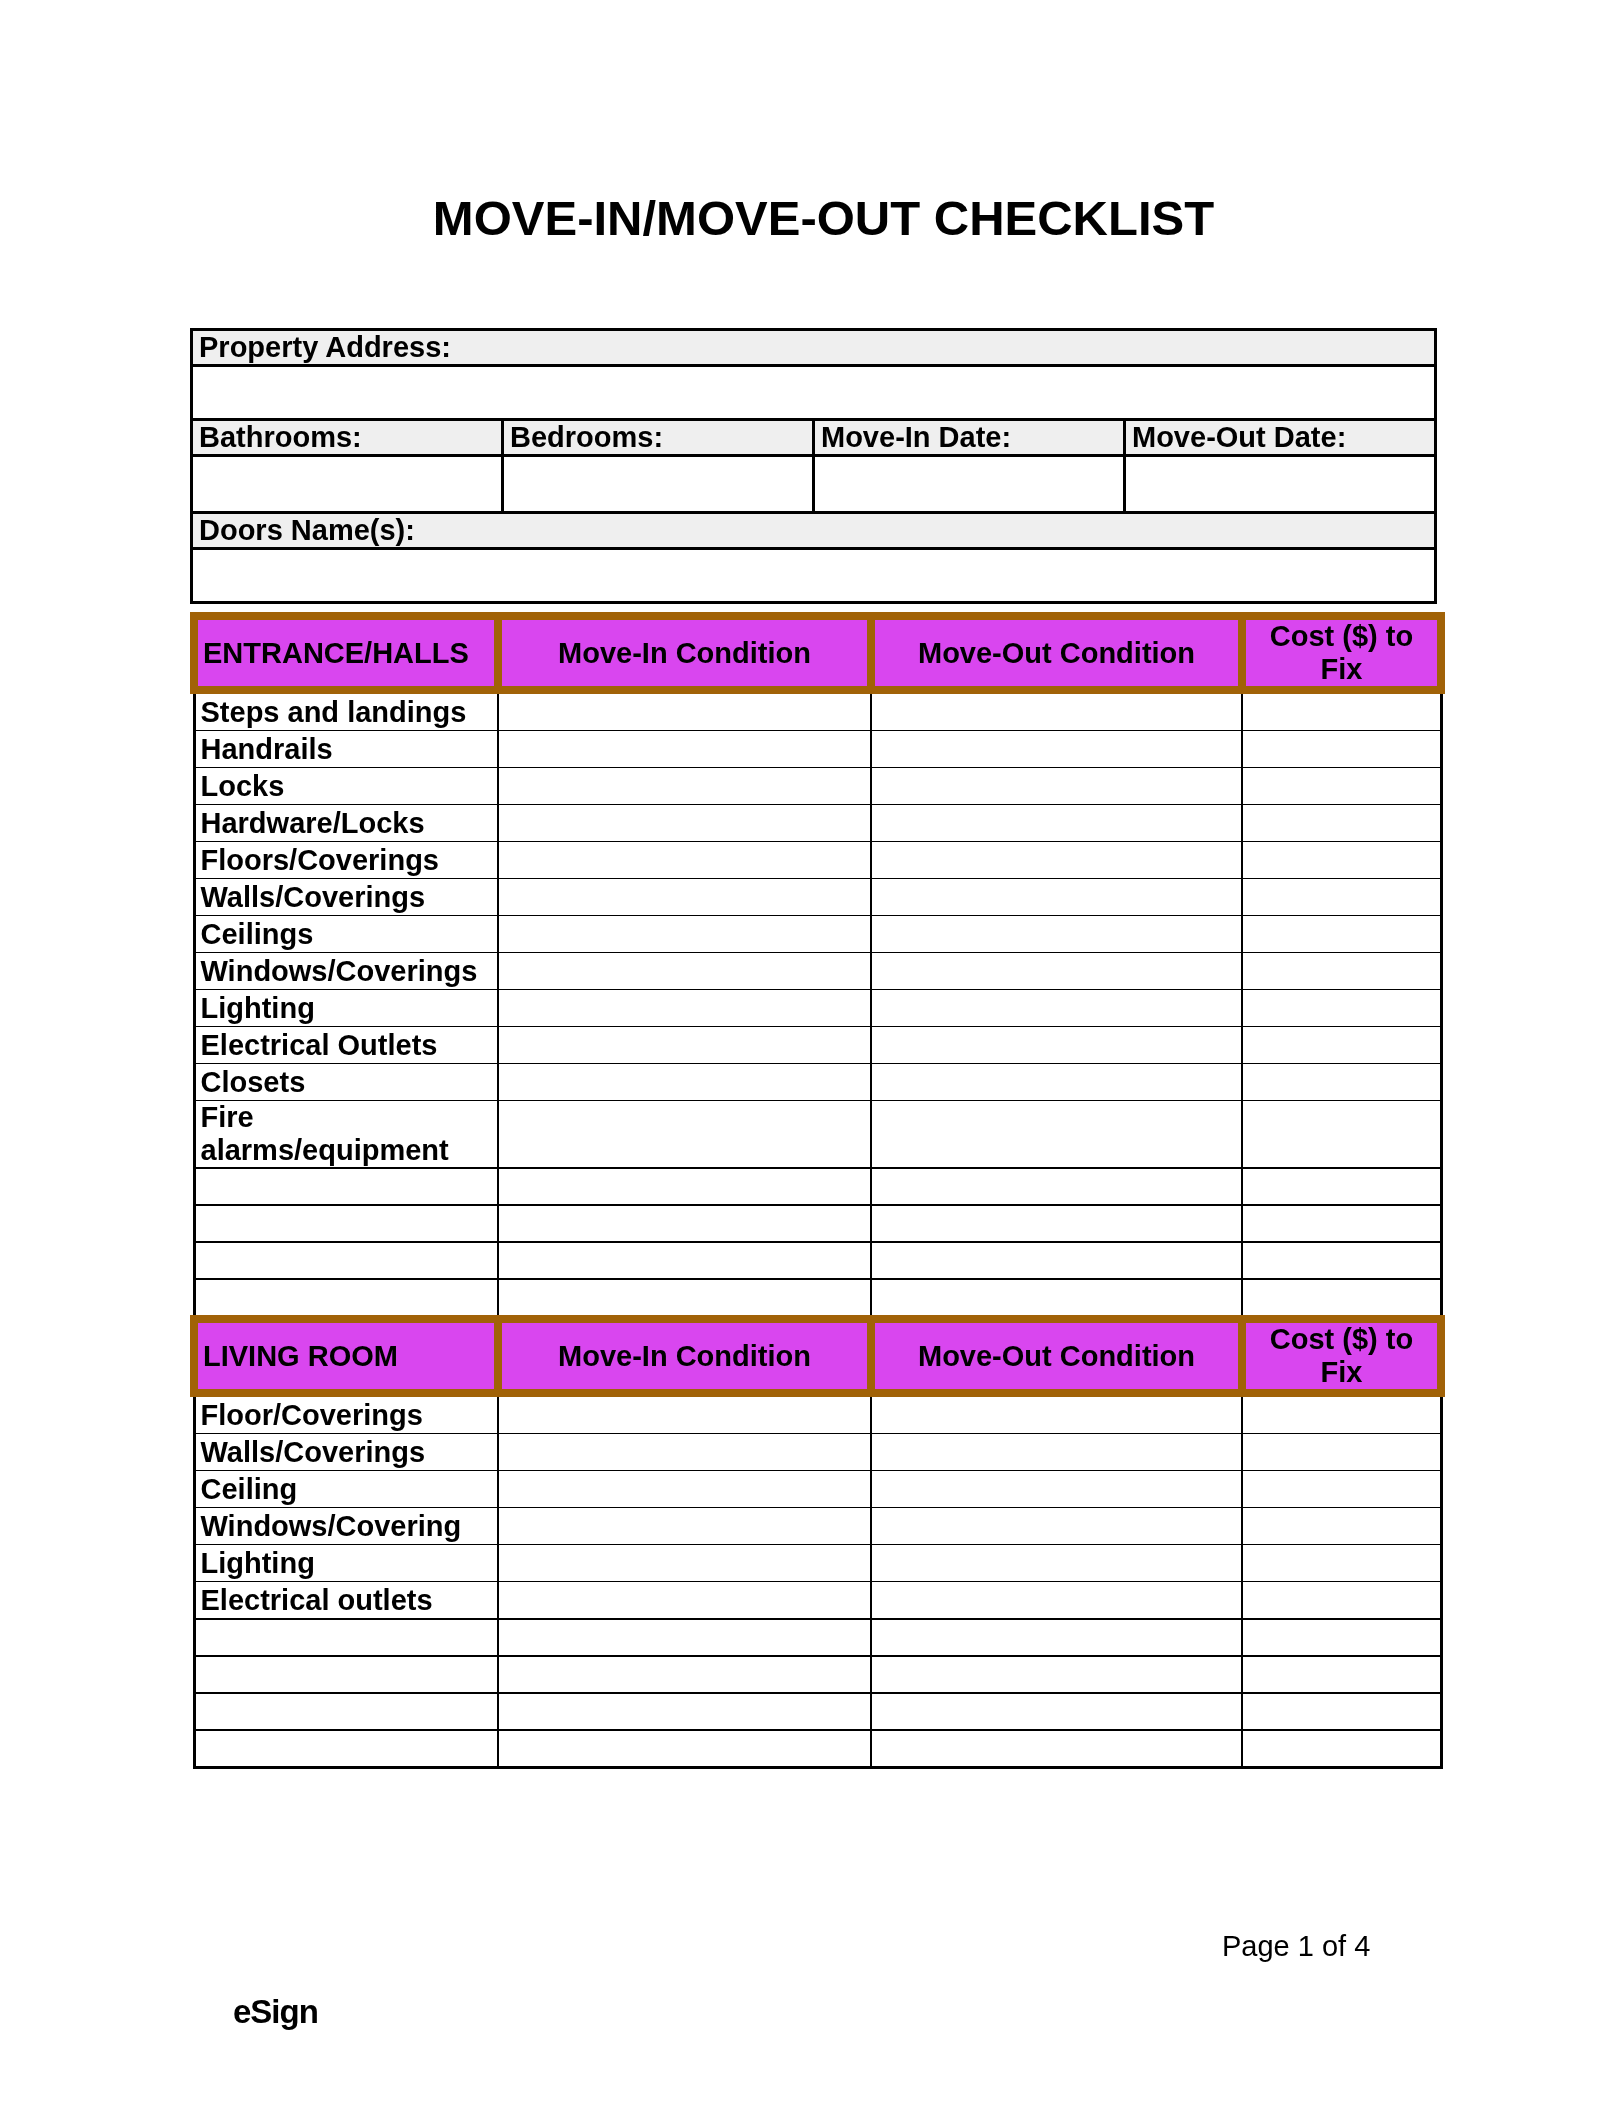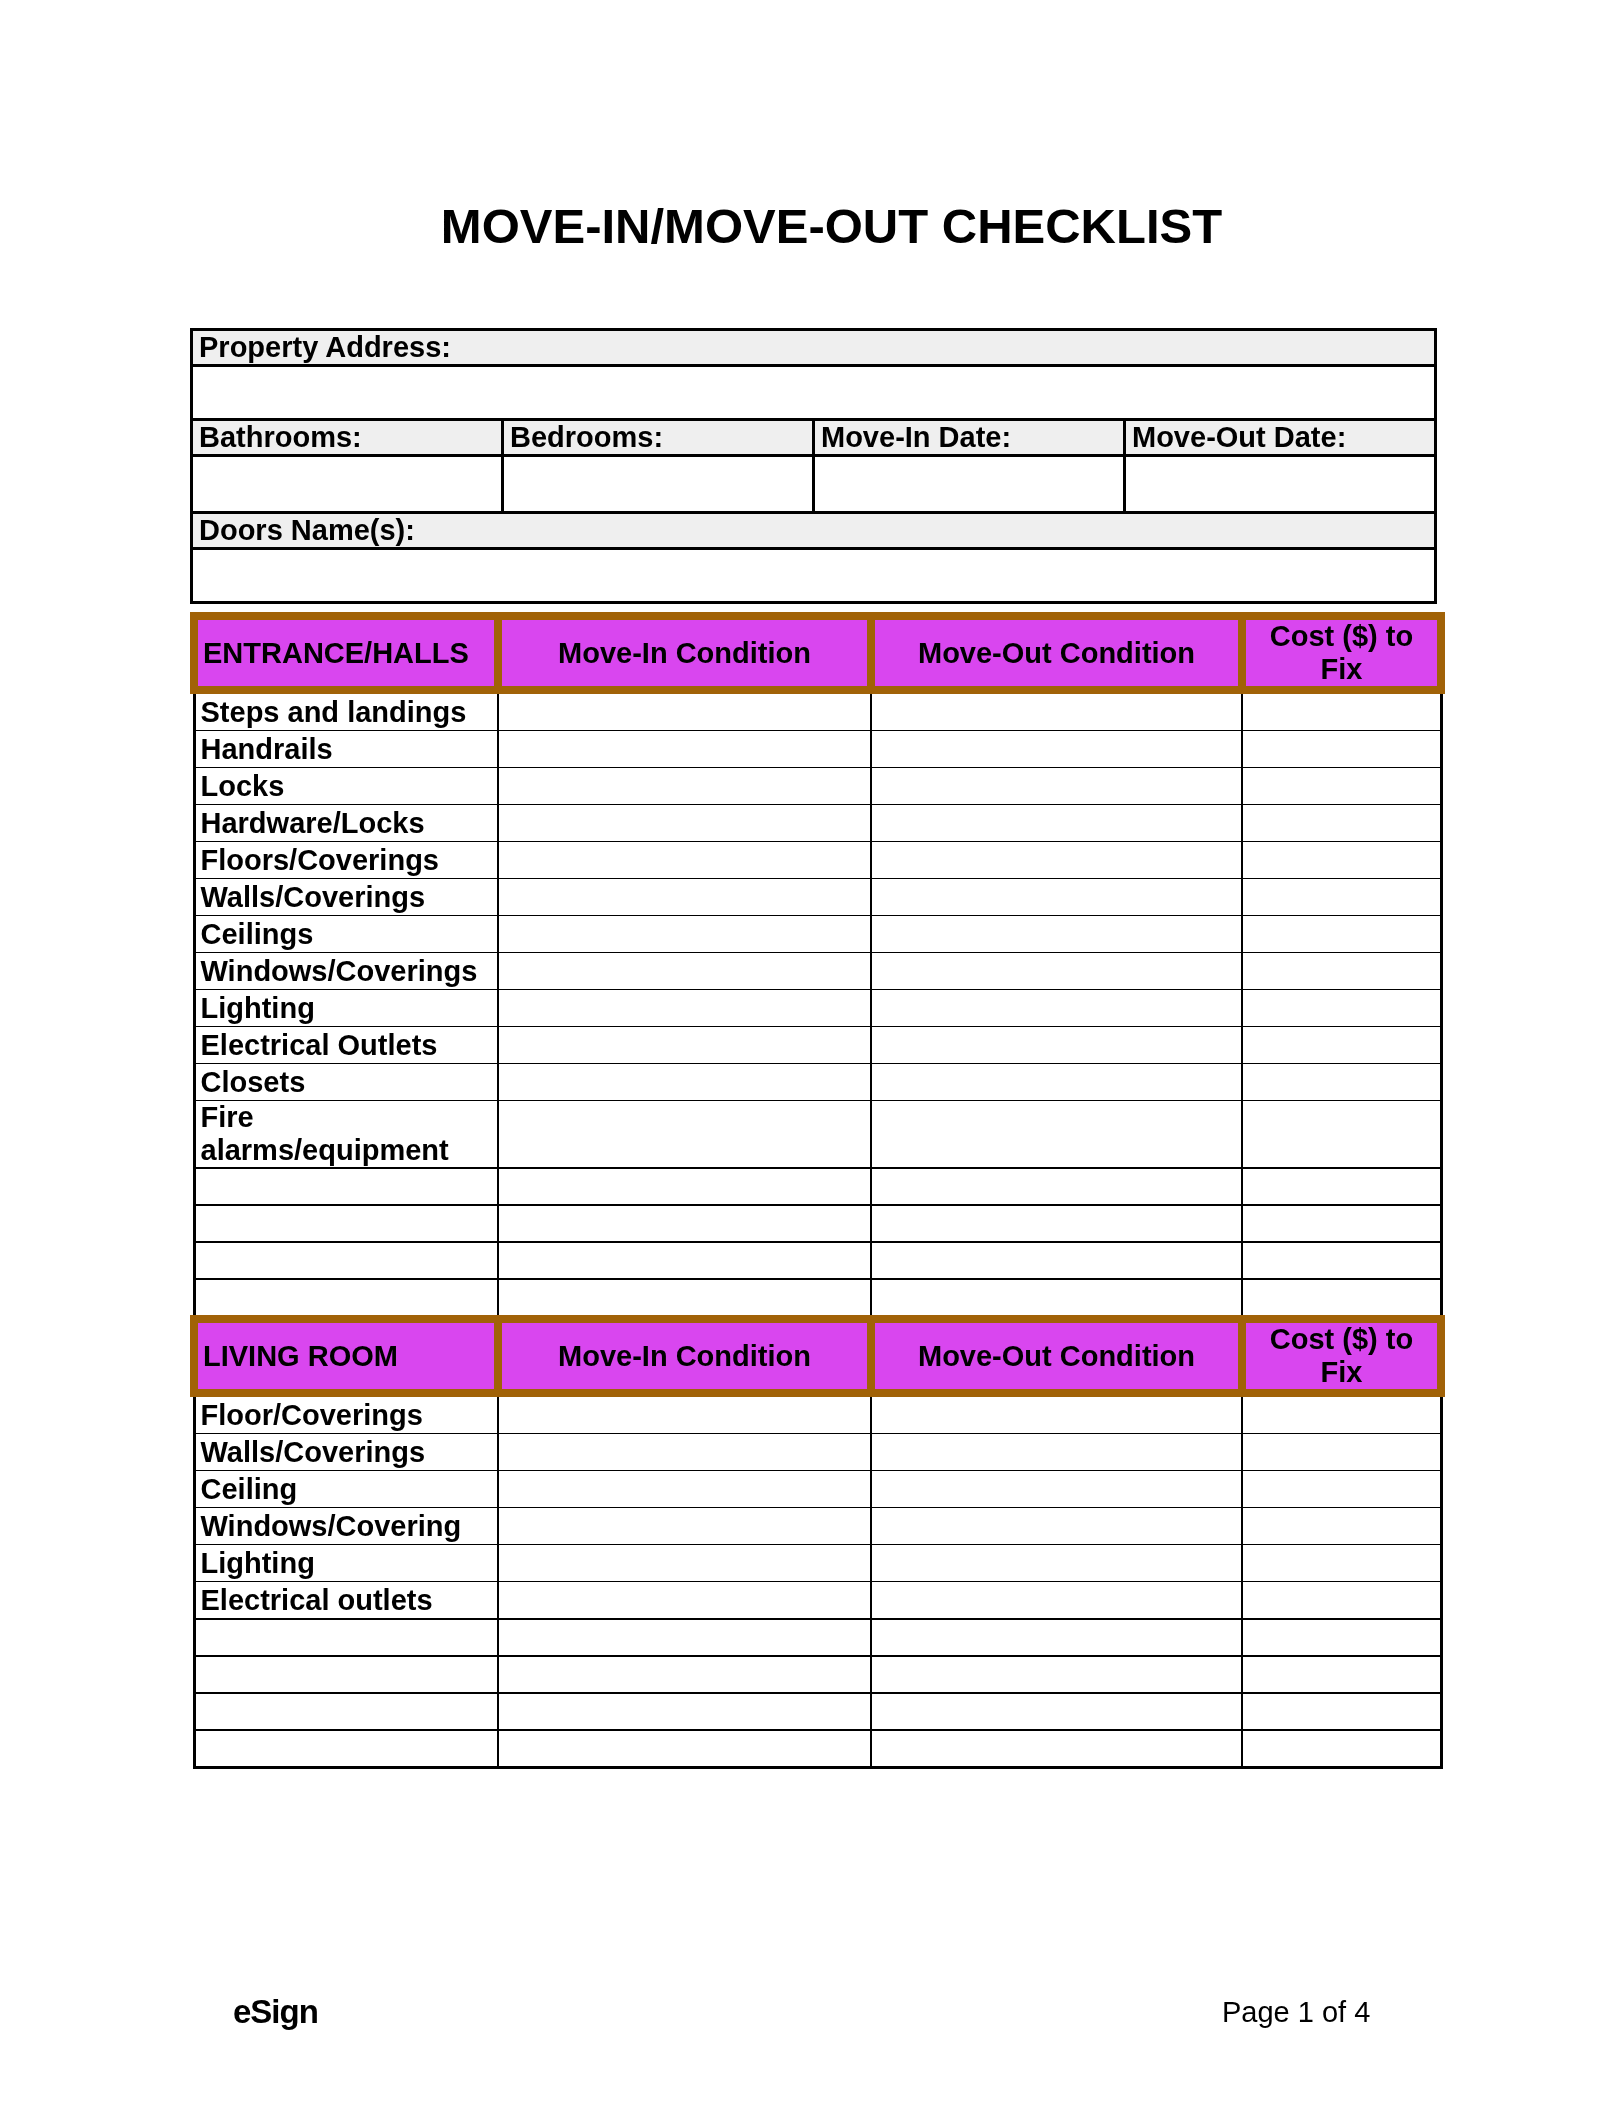--- a/index.html
+++ b/index.html
@@ -10,21 +10,21 @@
     background: #ffffff;
     font-family: "Liberation Sans", sans-serif;
     color: #000000;
     overflow: hidden;
   }
   .doc-title {
     position: absolute;
     top: 180px;
     left: 190px;
     width: 1247px;
-    margin: 18px;
+    margin: 10px;
     text-align: center;
     font-size: 49px;
     font-weight: bold;
     letter-spacing: 0;
     white-space: nowrap;
   }
   
   table.info-table {
     position: absolute;
     left: 190px;
@@ -99,21 +99,21 @@
     position: absolute;
     left: 233px;
     top: 1993px;
     font-size: 33px;
     font-weight: bold;
     letter-spacing: -1px;
   }
   .page-number {
     position: absolute;
     left: 1222px;
-    top: 1996px;
+    top: 1930px;
     font-size: 29px;
     font-weight: normal;
   }
 </style>
 </head>
 <body>
 
 <div class="page">
 
   <h1 class="doc-title">MOVE-IN/MOVE-OUT CHECKLIST</h1>

